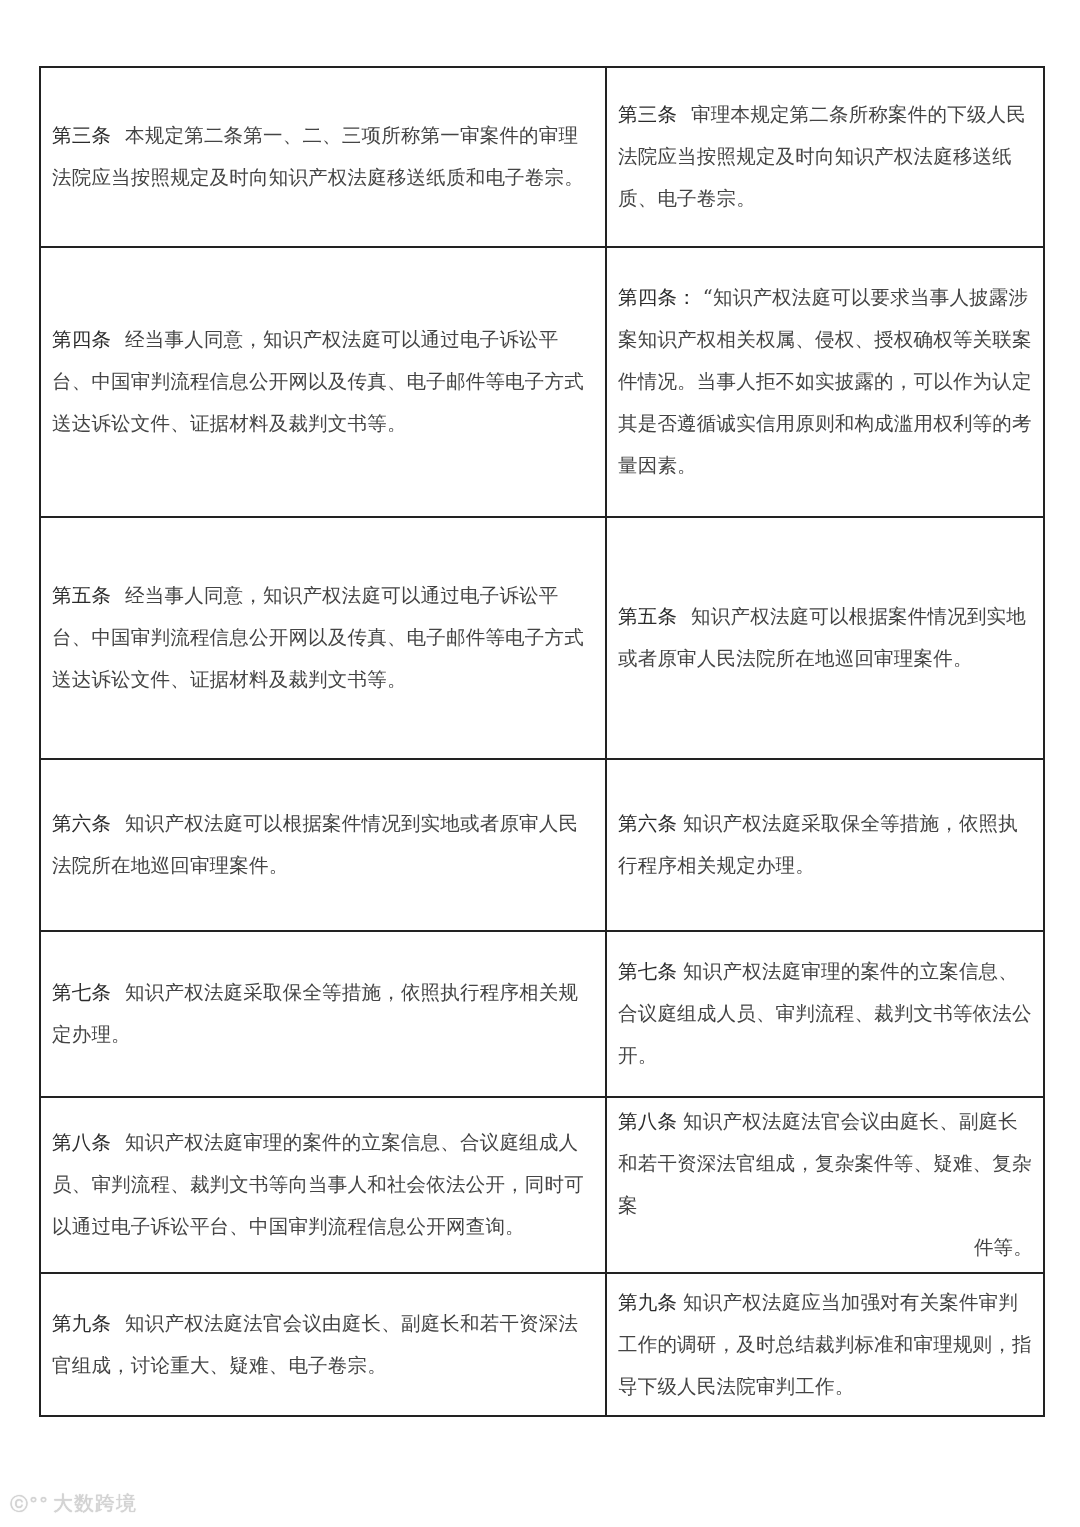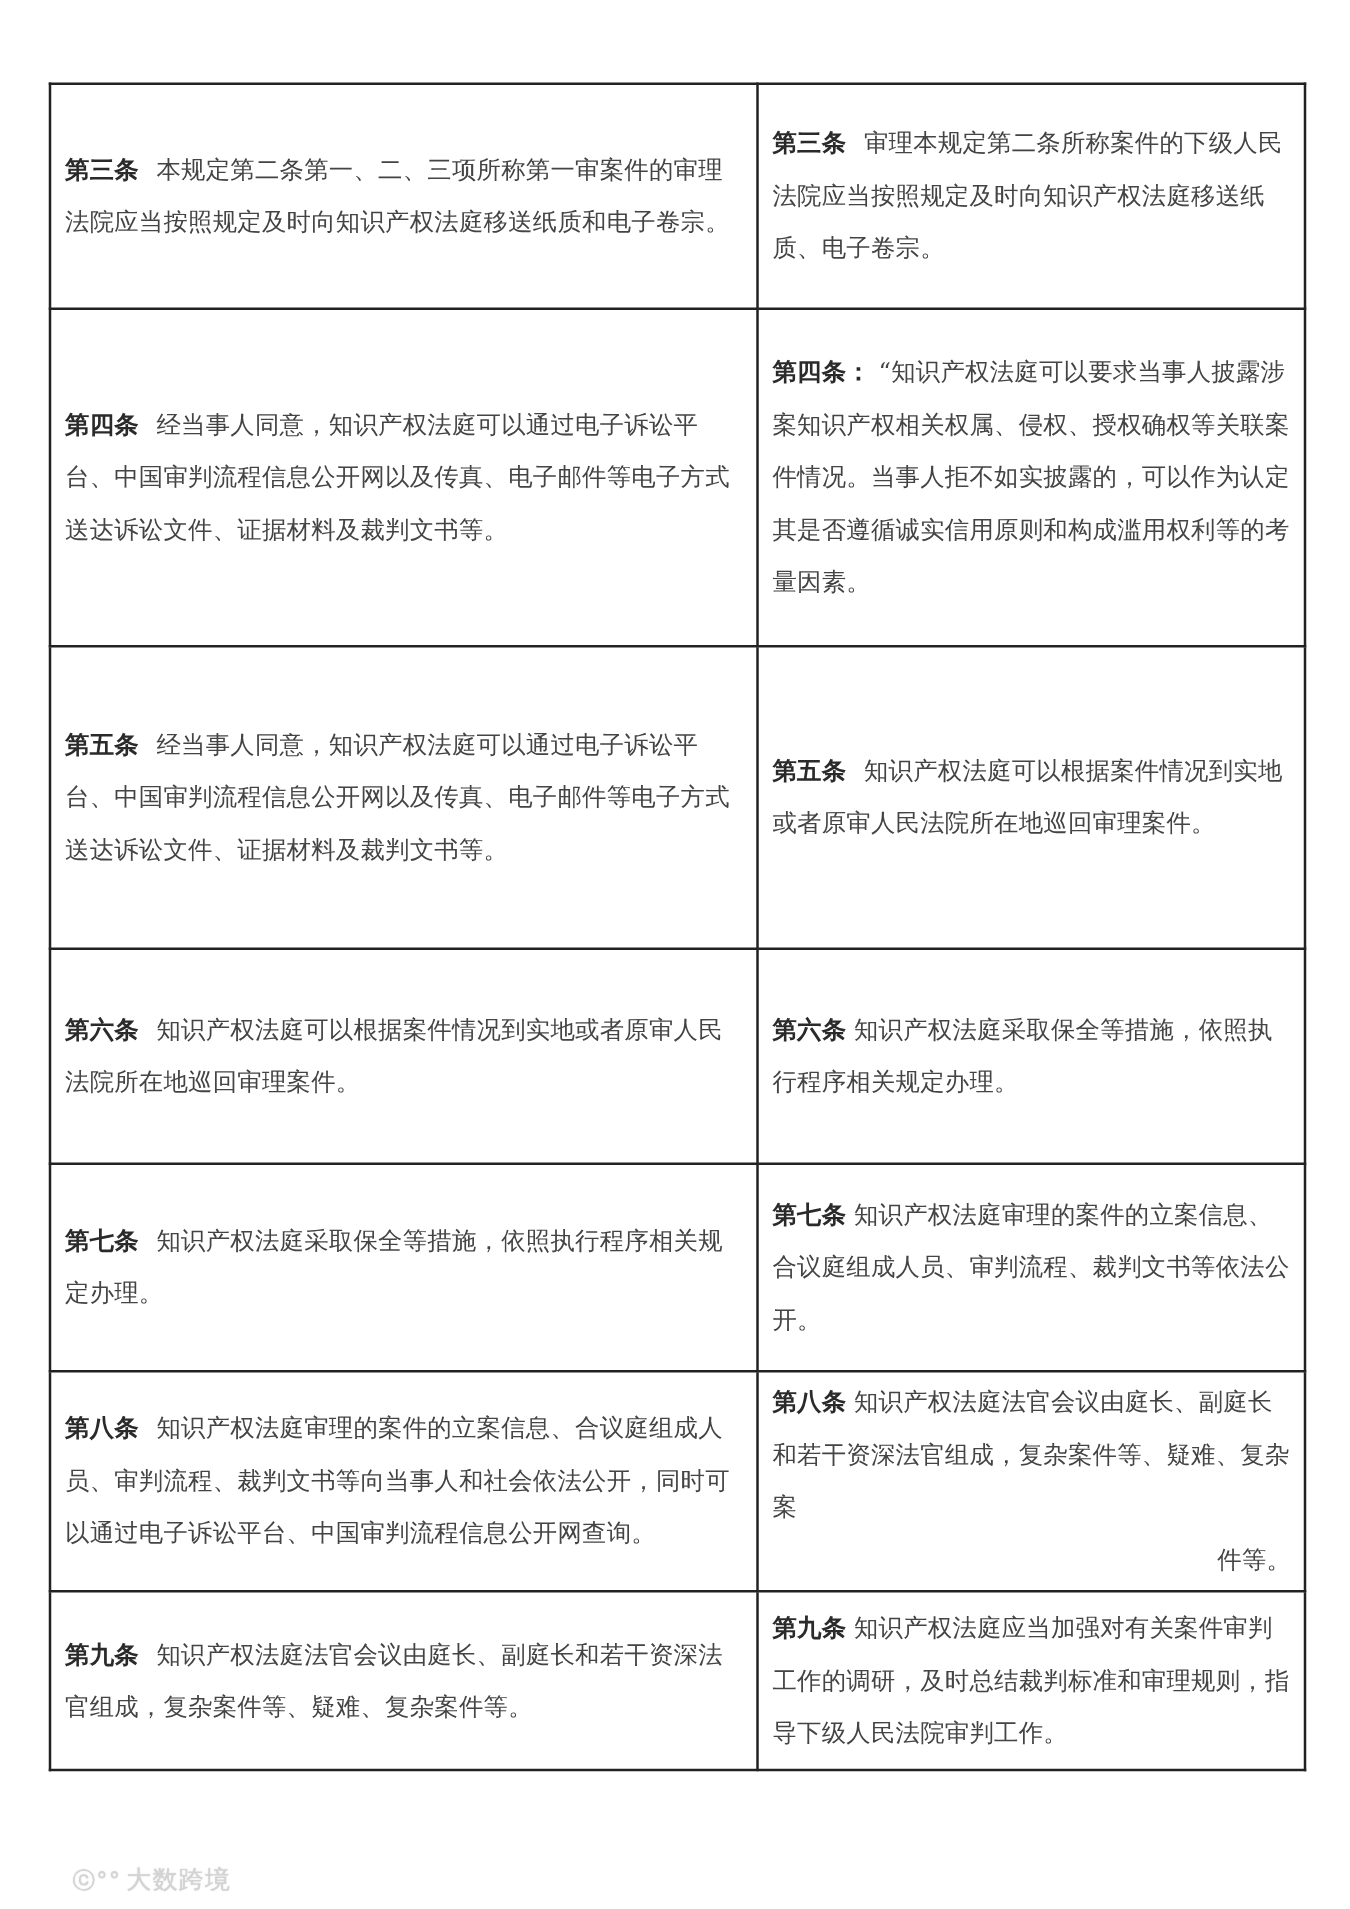--- a/index.html
+++ b/index.html
@@ -28,41 +28,40 @@
       vertical-align: middle;
       padding: 0 10px 0 11px;
       font-size: 19.5px;
       line-height: 42px;
       letter-spacing: 0.2px;
       word-break: break-all;
     }
     .doc-table col.left { width: 566px; }
     .doc-table col.right { width: 438px; }
     .article-num {
-      font-weight: bold;
+      font-weight: normal;
       color: #2a2a2a;
       font-family: "DejaVu Sans", "Liberation Sans", sans-serif;
       margin-right: 14px;
     }
     .article-num.tight { margin-right: 6px; }
     .article-body { color: #444444; }
     .centered-last {
       display: block;
       text-align: right;
     }
     .watermark {
       position: absolute;
       left: 10px;
       top: 1490px;
       font-family: "DejaVu Sans", "Liberation Sans", sans-serif;
       font-size: 20px;
       color: #d4d4d4;
       letter-spacing: 1px;
       text-shadow: 0 0 1px #bdbdbd;
-      margin-left: 48px;
     }
     .watermark .logo {
       font-size: 18px;
       margin-right: 4px;
     }
   </style>
 </head>
 <body>
 
 <table class="doc-table">
@@ -114,21 +113,21 @@
     <tr style="height:176px">
       <td>
         <span class="article-num">第八条</span><span class="article-body">知识产权法庭审理的案件的立案信息、合议庭组成人员、审判流程、裁判文书等向当事人和社会依法公开，同时可以通过电子诉讼平台、中国审判流程信息公开网查询。</span>
       </td>
       <td>
         <span class="article-num tight">第八条</span><span class="article-body">知识产权法庭法官会议由庭长、副庭长和若干资深法官组成，复杂案件等、疑难、复杂案</span><span class="article-body centered-last">件等。</span>
       </td>
     </tr>
     <tr style="height:143px">
       <td>
-        <span class="article-num">第九条</span><span class="article-body">知识产权法庭法官会议由庭长、副庭长和若干资深法官组成，复杂案件等、疑难、复杂案件等。</span>
+        <span class="article-num">第九条</span><span class="article-body">知识产权法庭法官会议由庭长、副庭长和若干资深法官组成，讨论重大、疑难、电子卷宗。</span>
       </td>
       <td>
         <span class="article-num tight">第九条</span><span class="article-body">知识产权法庭应当加强对有关案件审判工作的调研，及时总结裁判标准和审理规则，指导下级人民法院审判工作。</span>
       </td>
     </tr>
   </tbody>
 </table>
 
 <div class="watermark">
   <span class="logo">ⓒ°°</span><span>大数跨境</span>

